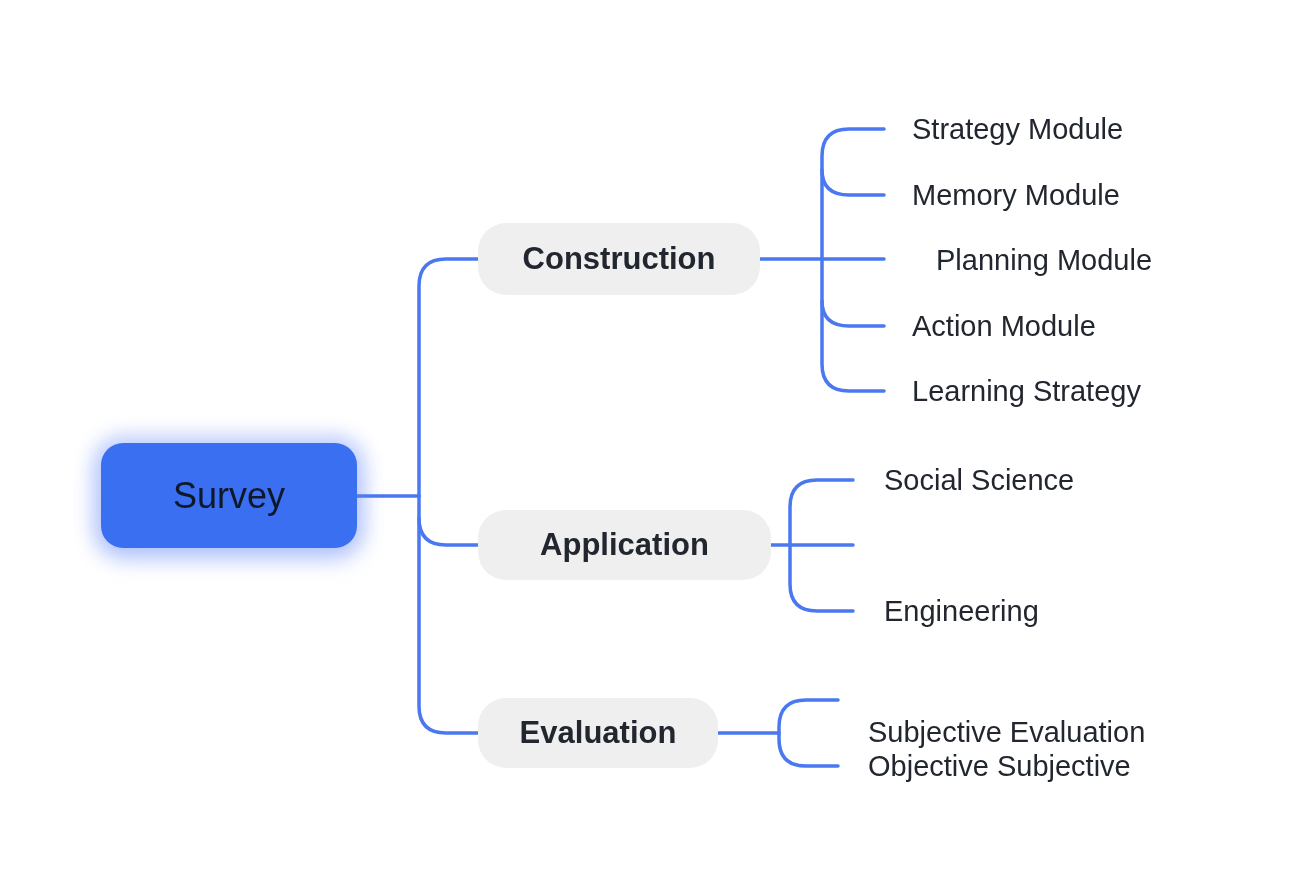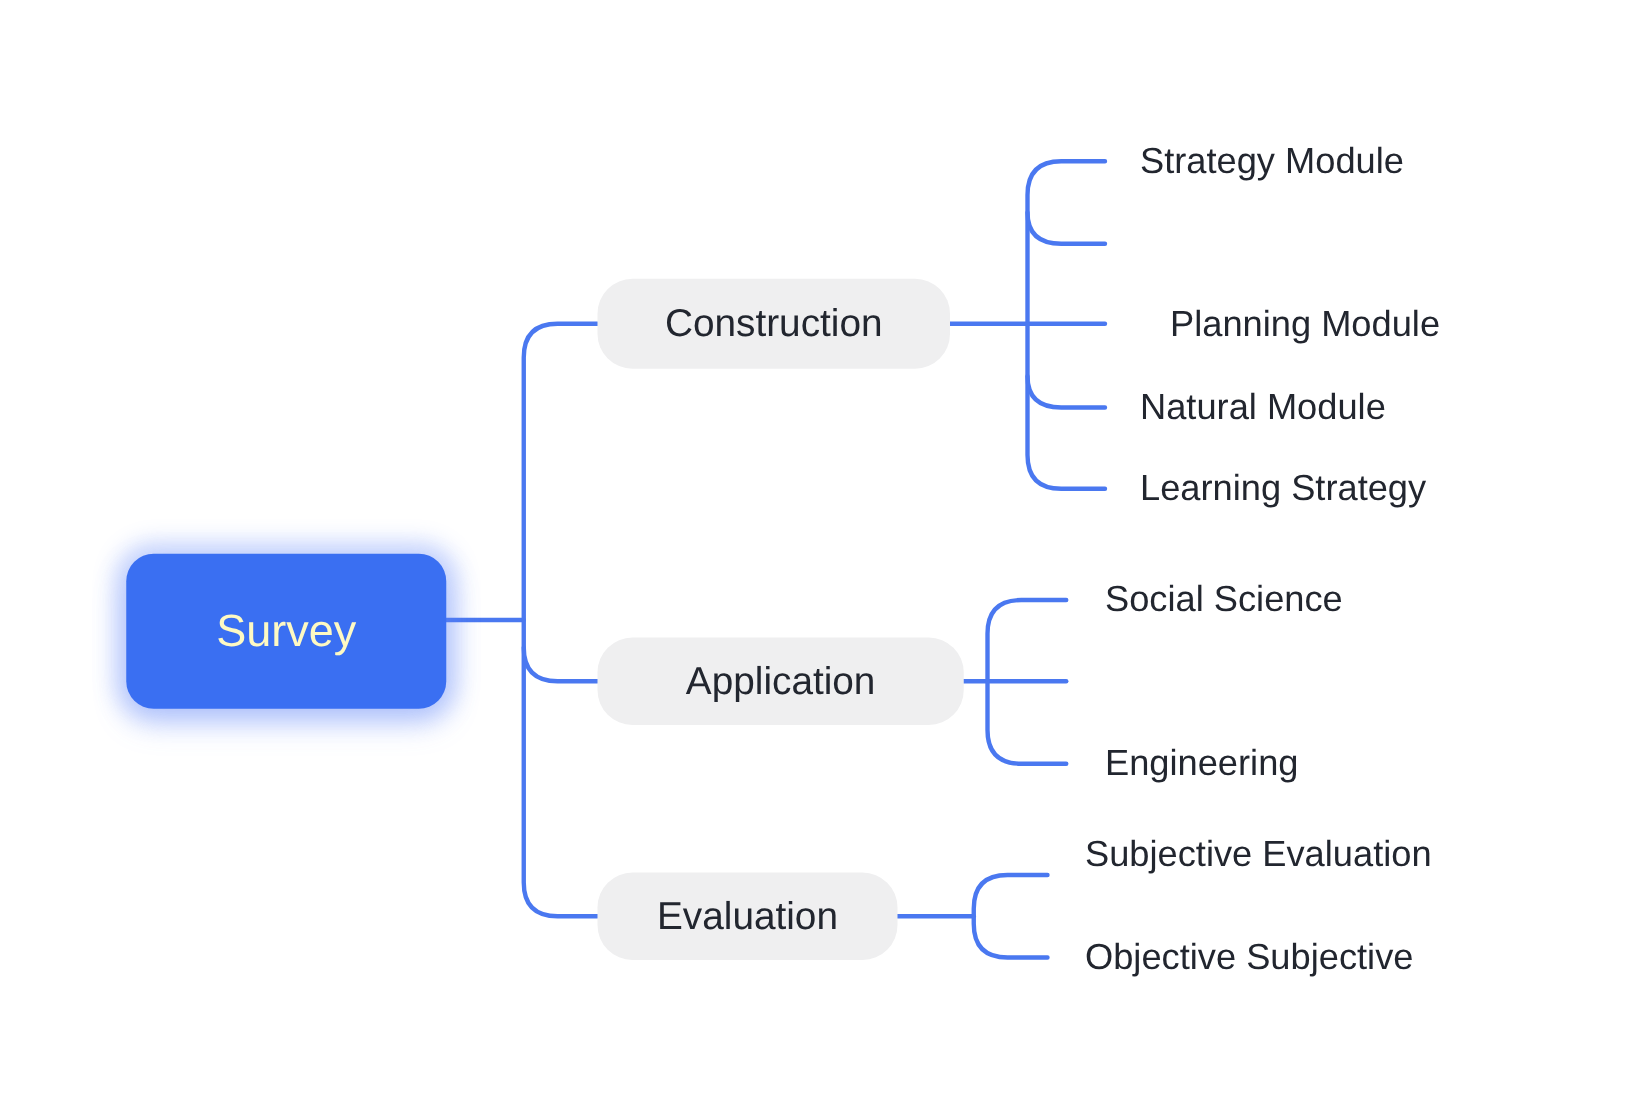--- a/index.html
+++ b/index.html
@@ -20,33 +20,33 @@
   }
   .node{
     position:absolute;
     display:flex;
     align-items:center;
     justify-content:center;
     box-sizing:border-box;
     white-space:nowrap;
   }
   .root{
-    left:101px; top:443px; width:256px; height:124px;
+    left:101px; top:443px; width:256px; height:105px;
     background:var(--root-fill,#3A6FF2);
-    color:#fef9c3;
+    color:#0f172a;
     font-size:36px;
     font-weight:500;
     border-radius:22px;
     box-shadow:0 0 18px 9px rgba(92,132,248,0.32), 0 10px 26px rgba(92,132,248,0.28);
   }
   .branch{
     background:var(--branch-fill,#EFEFF0);
     color:var(--text,#22262F);
     font-size:31px;
-    font-weight:400;
+    font-weight:700;
     border-radius:28px;
   }
   .branch.construction{left:478px; top:223px; width:282px; height:72px;}
   .branch.application {left:478px; top:510px; width:293px; height:70px;}
   .branch.evaluation  {left:478px; top:698px; width:240px; height:70px;}
   .leaf{
     position:absolute;
     height:40px;
     line-height:40px;
     font-size:29px;
@@ -88,23 +88,24 @@
     <span>Construction</span>
   </div>
   <div class="node branch application">
     <span>Application</span>
   </div>
   <div class="node branch evaluation">
     <span>Evaluation</span>
   </div>
 
   <div class="leaf" style="left:912px; top:109px;">Strategy Module</div>
+  <div class="leaf" style="left:912px; top:175px;">Memory Module</div>
   <div class="leaf" style="left:936px; top:240px;">Planning Module</div>
-  <div class="leaf" style="left:912px; top:306px;">Natural Module</div>
+  <div class="leaf" style="left:912px; top:306px;">Action Module</div>
   <div class="leaf" style="left:912px; top:371px;">Learning Strategy</div>
 
   <div class="leaf" style="left:884px; top:460px;">Social Science</div>
   <div class="leaf" style="left:884px; top:591px;">Engineering</div>
 
-  <div class="leaf" style="left:868px; top:664px;">Subjective Evaluation</div>
+  <div class="leaf" style="left:868px; top:712px;">Subjective Evaluation</div>
   <div class="leaf" style="left:868px; top:746px;">Objective Subjective</div>
 
 </div>
 
 </body></html>

